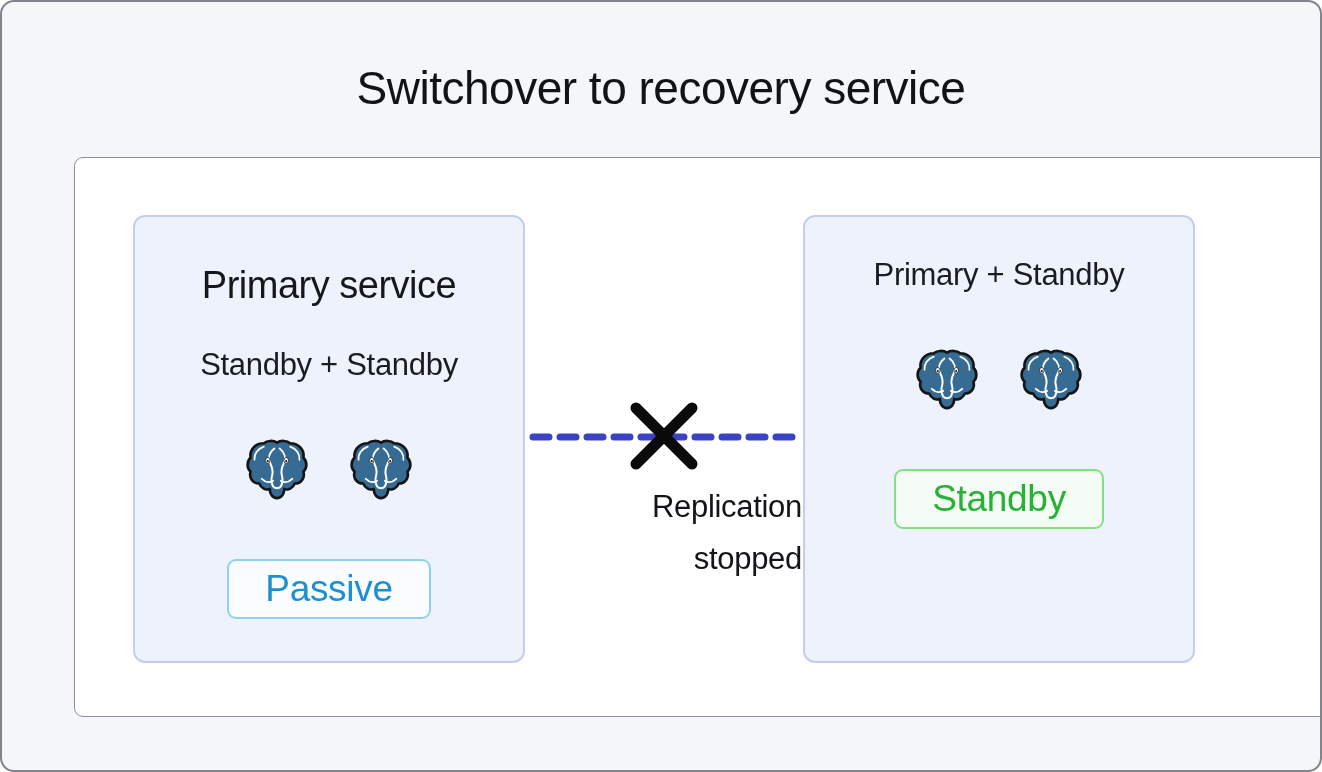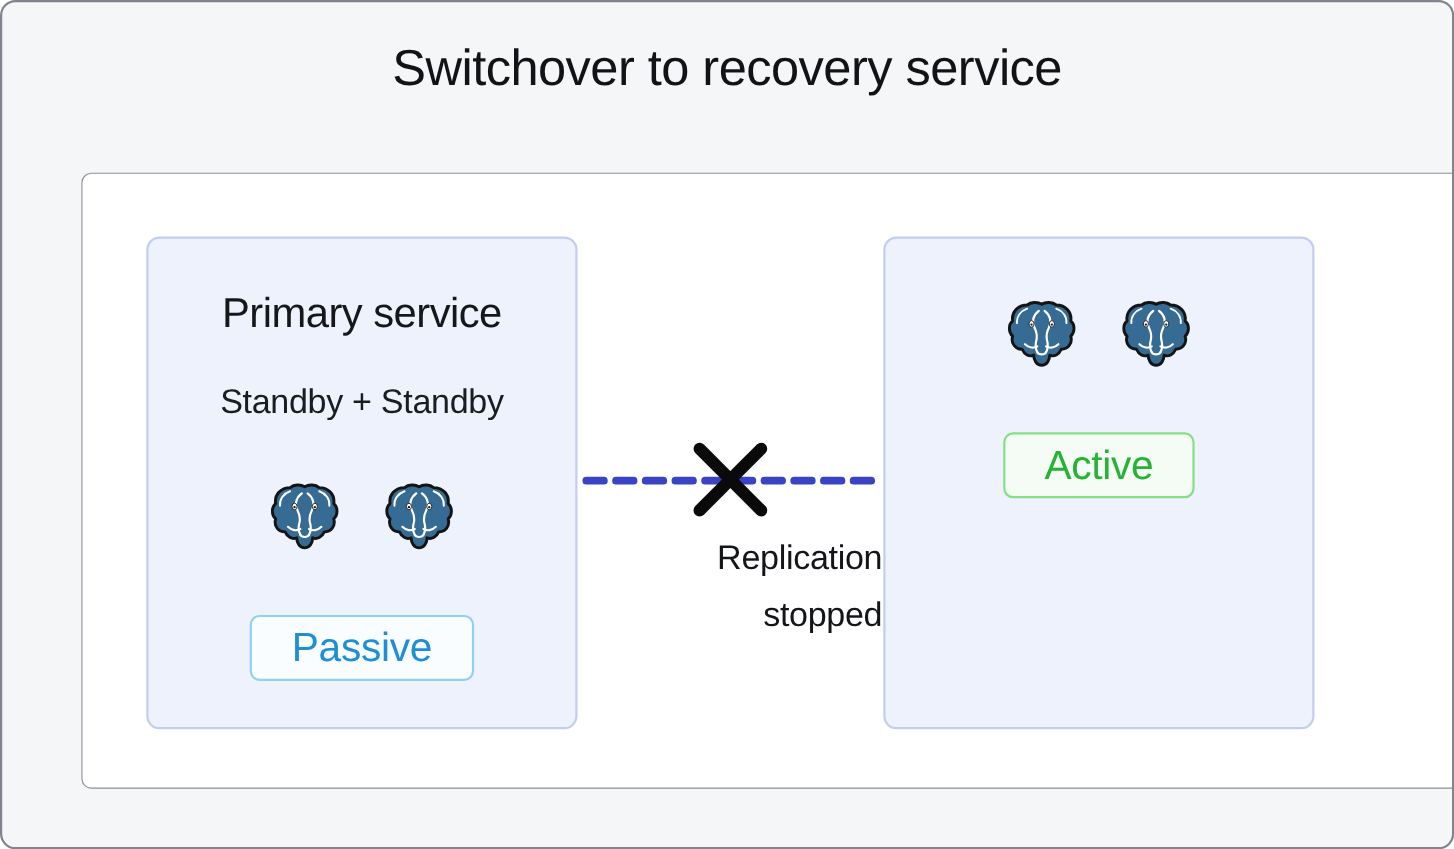--- a/index.html
+++ b/index.html
@@ -10,21 +10,21 @@
     position: relative;
     width: 1322px; height: 772px;
     background: #f5f6f8;
     border: 2px solid #83838d;
     border-radius: 14px;
     overflow: hidden;
   }
 
   .diagram-title {
     position: absolute;
-    top: 32px; left: 0; width: 100%;
+    top: 59px; left: 0; width: 100%;
     text-align: center;
     font-size: 46px;
     letter-spacing: -0.5px;
     color: #121316;
   }
 
   .cluster-panel {
     position: absolute;
     left: 72px; top: 155px;
     width: 1292px; height: 560px;
@@ -147,20 +147,21 @@
           <ellipse cx="36" cy="34" rx="3.5" ry="4.5" fill="#ffffff" stroke="#141414" stroke-width="1.2"></ellipse>
           <circle cx="36" cy="35" r="1.6" fill="#141414"></circle>
           <ellipse cx="64" cy="34" rx="3.5" ry="4.5" fill="#ffffff" stroke="#141414" stroke-width="1.2"></ellipse>
           <circle cx="64" cy="35" r="1.6" fill="#141414"></circle>
         </svg>
       </div>
       <div class="status-badge passive">Passive</div>
     </div>
 
     <div class="service-box recovery">
+      <div class="service-sub">Primary + Standby</div>
       <div class="nodes">
         <svg width="66" height="70" viewBox="0 0 100 100">
           <path d="M50 7 C44 3 35 4 30 8 C17 8 8 18 10 30 C4 35 4 46 10 51 C7 61 14 69 23 69 C26 76 33 80 39 77 C39 84 43 91 50 91 C57 91 61 84 61 77 C67 80 74 76 77 69 C86 69 93 61 90 51 C96 46 96 35 90 30 C92 18 83 8 70 8 C65 4 56 3 50 7 Z" fill="#366b93" stroke="#141414" stroke-width="4" stroke-linejoin="round"></path>
           <path d="M30 13 C21 16 15 24 16 33" fill="none" stroke="#ffffff" stroke-width="2.6" stroke-linecap="round"></path>
           <path d="M70 13 C79 16 85 24 84 33" fill="none" stroke="#ffffff" stroke-width="2.6" stroke-linecap="round"></path>
           <path d="M46 16 C38 22 36 31 40 39 C43 45 44 49 43 55 C41 62 41 68 44 73" fill="none" stroke="#ffffff" stroke-width="3" stroke-linecap="round"></path>
           <path d="M54 16 C62 22 64 31 60 39 C57 45 56 49 57 55 C59 62 59 68 56 73" fill="none" stroke="#ffffff" stroke-width="3" stroke-linecap="round"></path>
           <path d="M44 73 C46 77 54 77 56 73" fill="none" stroke="#ffffff" stroke-width="3" stroke-linecap="round"></path>
           <path d="M27 62 C32 67 39 68 44 65" fill="none" stroke="#ffffff" stroke-width="3" stroke-linecap="round"></path>
           <path d="M73 62 C68 67 61 68 56 65" fill="none" stroke="#ffffff" stroke-width="3" stroke-linecap="round"></path>
@@ -177,21 +178,21 @@
           <path d="M54 16 C62 22 64 31 60 39 C57 45 56 49 57 55 C59 62 59 68 56 73" fill="none" stroke="#ffffff" stroke-width="3" stroke-linecap="round"></path>
           <path d="M44 73 C46 77 54 77 56 73" fill="none" stroke="#ffffff" stroke-width="3" stroke-linecap="round"></path>
           <path d="M27 62 C32 67 39 68 44 65" fill="none" stroke="#ffffff" stroke-width="3" stroke-linecap="round"></path>
           <path d="M73 62 C68 67 61 68 56 65" fill="none" stroke="#ffffff" stroke-width="3" stroke-linecap="round"></path>
           <ellipse cx="36" cy="34" rx="3.5" ry="4.5" fill="#ffffff" stroke="#141414" stroke-width="1.2"></ellipse>
           <circle cx="36" cy="35" r="1.6" fill="#141414"></circle>
           <ellipse cx="64" cy="34" rx="3.5" ry="4.5" fill="#ffffff" stroke="#141414" stroke-width="1.2"></ellipse>
           <circle cx="64" cy="35" r="1.6" fill="#141414"></circle>
         </svg>
       </div>
-      <div class="status-badge active">Active</div>
+      <div class="status-badge active">Standby</div>
     </div>
 
   </div>
 
   <svg class="replication-line" width="270" height="12">
     <line x1="5" y1="6" x2="265" y2="6" stroke="#3a43c4" stroke-width="7" stroke-linecap="round" stroke-dasharray="16 11"></line>
   </svg>
 
   <svg class="stopped-cross" width="76" height="76">
     <line x1="10" y1="10" x2="66" y2="66" stroke="#0a0a0a" stroke-width="11" stroke-linecap="round"></line>

